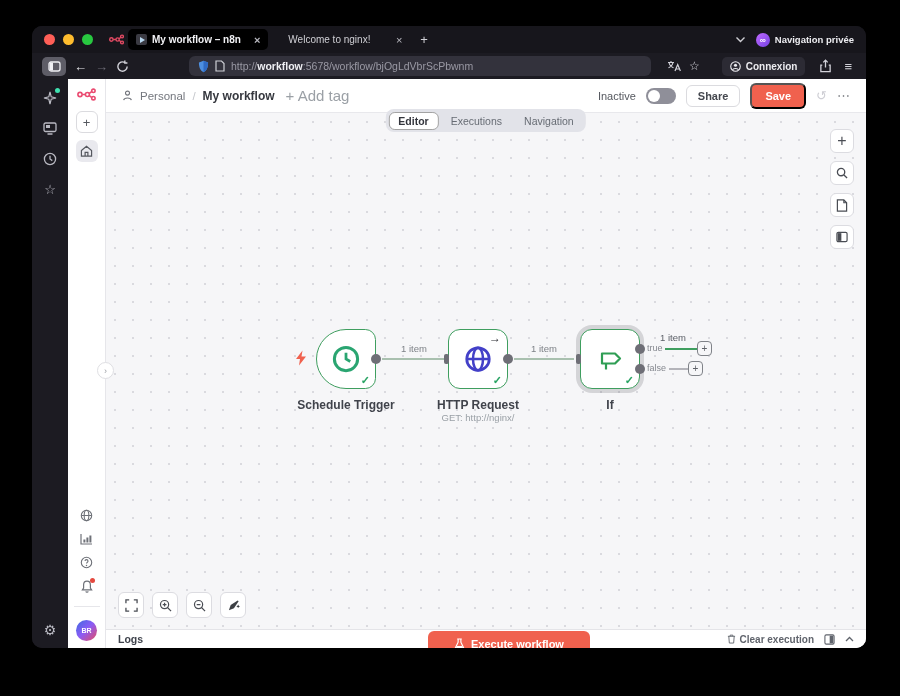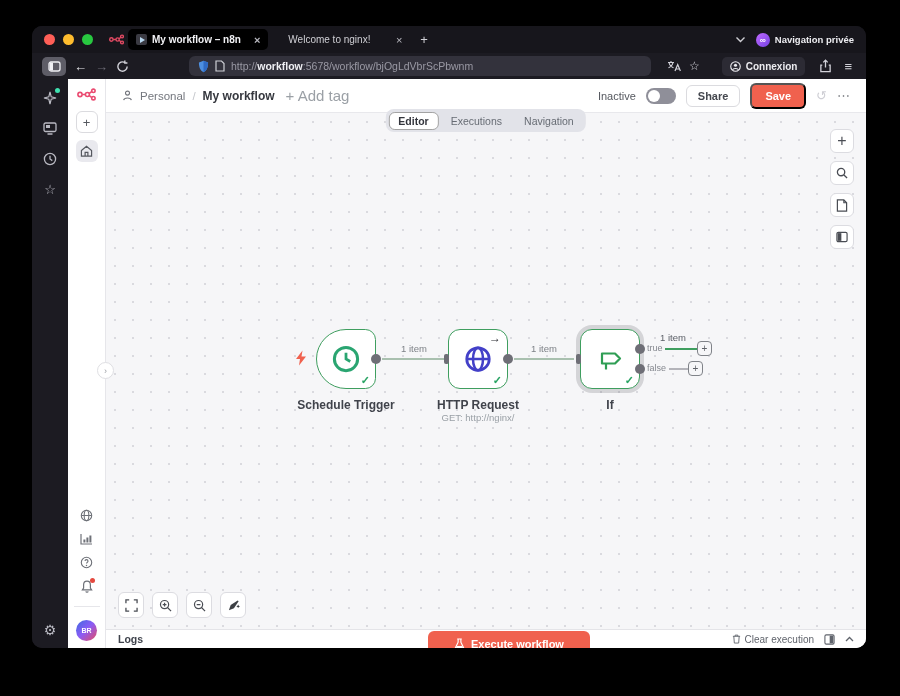--- a/index.html
+++ b/index.html
@@ -120,21 +120,21 @@
                    background:#fff; border:1px solid #dfdfe3; color:#9a9da3; font-size:9px;
                    display:flex; align-items:center; justify-content:center; }
 
   .execute-btn { position:absolute; left:322px; top:480px; height:26px; padding:0 26px; background:#f0614e;
                  border-radius:6px; color:#fff; font-size:11px; font-weight:600; display:flex; align-items:center; gap:6px;margin-top:38px; }
 
   
   .logsbar { height:19px; border-top:1px solid #e4e4e8; background:#fff; display:flex; align-items:center;
              padding:0 12px; flex:0 0 auto; }
   .logs-title { font-size:10.5px; font-weight:700; color:#3f434c; }
-  .logs-right { margin-left:auto; display:flex; align-items:center; gap:10px; color:#60646c; font-size:10px; }
+  .logs-right { margin-left:auto; display:flex; align-items:center; gap:10px; color:#60646c; font-size:10px;font-weight:bold; }
   .clear-exec { display:flex; align-items:center; gap:4px; }
 </style>
 </head>
 <body>
 
 <div class="window">
 
   <div class="tabbar">
     <div class="lights">
       <span class="light red"></span>

